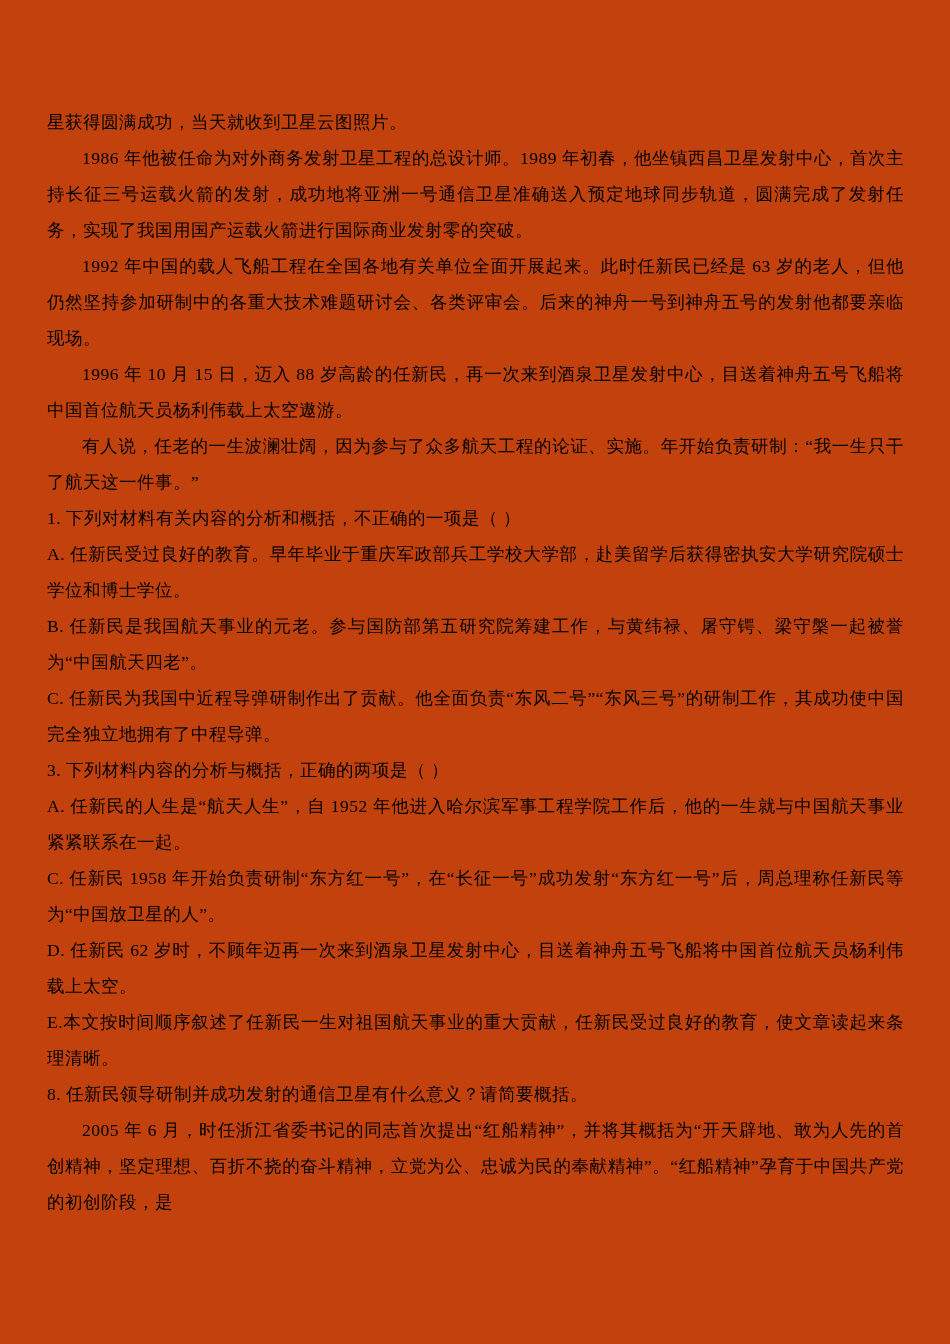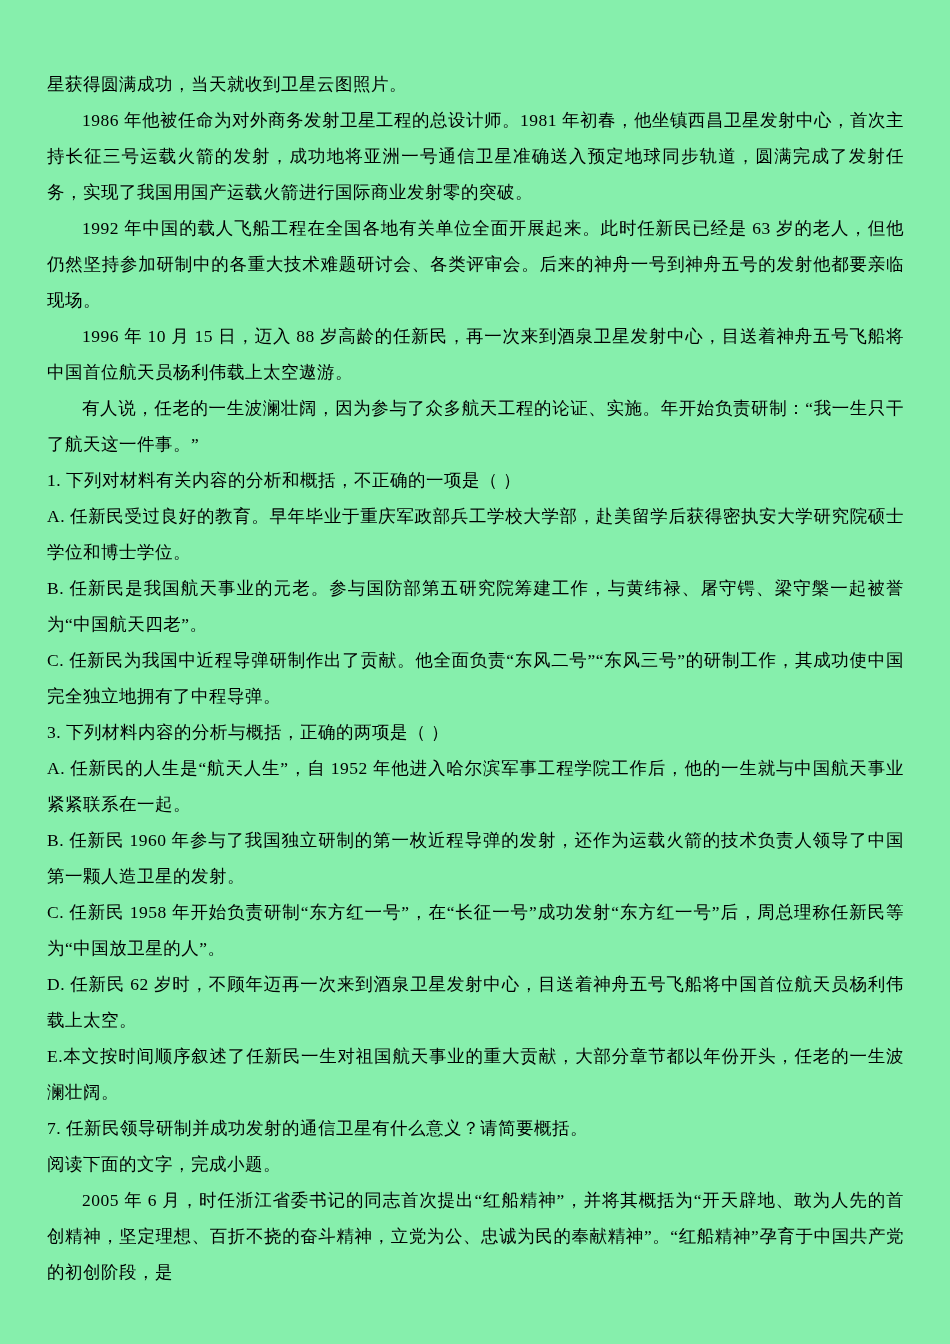--- a/index.html
+++ b/index.html
@@ -11,22 +11,22 @@
     width: 950px;
     height: 1344px;
     overflow: hidden;
     color: #000000;
     font-family: "Liberation Serif", "DejaVu Serif", serif;
   }
   .page {
     box-sizing: border-box;
     width: 950px;
     height: 1344px;
-    padding: 66px 46px 40px 47px;
-    background: #86efac;
+    padding: 104px 46px 40px 47px;
+    background: #c2410c;
   }
   .doc {
     font-size: 17.5px;
     line-height: 36px;
     text-align: justify;
     letter-spacing: 0.5px;
   }
   p.blk {
     margin: 0;
     padding: 0;
@@ -34,31 +34,29 @@
   p.ind {
     text-indent: 2em;
   }
 </style>
 </head>
 <body>
 
 <div class="page">
   <div class="doc">
     <p class="blk">星获得圆满成功，当天就收到卫星云图照片。</p>
-    <p class="blk ind">1986 年他被任命为对外商务发射卫星工程的总设计师。1981 年初春，他坐镇西昌卫星发射中心，首次主持长征三号运载火箭的发射，成功地将亚洲一号通信卫星准确送入预定地球同步轨道，圆满完成了发射任务，实现了我国用国产运载火箭进行国际商业发射零的突破。</p>
+    <p class="blk ind">1986 年他被任命为对外商务发射卫星工程的总设计师。1989 年初春，他坐镇西昌卫星发射中心，首次主持长征三号运载火箭的发射，成功地将亚洲一号通信卫星准确送入预定地球同步轨道，圆满完成了发射任务，实现了我国用国产运载火箭进行国际商业发射零的突破。</p>
     <p class="blk ind">1992 年中国的载人飞船工程在全国各地有关单位全面开展起来。此时任新民已经是 63 岁的老人，但他仍然坚持参加研制中的各重大技术难题研讨会、各类评审会。后来的神舟一号到神舟五号的发射他都要亲临现场。</p>
     <p class="blk ind">1996 年 10 月 15 日，迈入 88 岁高龄的任新民，再一次来到酒泉卫星发射中心，目送着神舟五号飞船将中国首位航天员杨利伟载上太空遨游。</p>
     <p class="blk ind">有人说，任老的一生波澜壮阔，因为参与了众多航天工程的论证、实施。年开始负责研制：“我一生只干了航天这一件事。”</p>
     <p class="blk">1. 下列对材料有关内容的分析和概括，不正确的一项是（    ）</p>
     <p class="blk">A. 任新民受过良好的教育。早年毕业于重庆军政部兵工学校大学部，赴美留学后获得密执安大学研究院硕士学位和博士学位。</p>
     <p class="blk">B. 任新民是我国航天事业的元老。参与国防部第五研究院筹建工作，与黄纬禄、屠守锷、梁守槃一起被誉为“中国航天四老”。</p>
     <p class="blk">C. 任新民为我国中近程导弹研制作出了贡献。他全面负责“东风二号”“东风三号”的研制工作，其成功使中国完全独立地拥有了中程导弹。</p>
     <p class="blk">3. 下列材料内容的分析与概括，正确的两项是（    ）</p>
     <p class="blk">A. 任新民的人生是“航天人生”，自 1952 年他进入哈尔滨军事工程学院工作后，他的一生就与中国航天事业紧紧联系在一起。</p>
-    <p class="blk">B. 任新民 1960 年参与了我国独立研制的第一枚近程导弹的发射，还作为运载火箭的技术负责人领导了中国第一颗人造卫星的发射。</p>
     <p class="blk">C. 任新民 1958 年开始负责研制“东方红一号”，在“长征一号”成功发射“东方红一号”后，周总理称任新民等为“中国放卫星的人”。</p>
     <p class="blk">D. 任新民 62 岁时，不顾年迈再一次来到酒泉卫星发射中心，目送着神舟五号飞船将中国首位航天员杨利伟载上太空。</p>
-    <p class="blk">E.本文按时间顺序叙述了任新民一生对祖国航天事业的重大贡献，大部分章节都以年份开头，任老的一生波澜壮阔。</p>
-    <p class="blk">7. 任新民领导研制并成功发射的通信卫星有什么意义？请简要概括。</p>
-    <p class="blk">阅读下面的文字，完成小题。</p>
+    <p class="blk">E.本文按时间顺序叙述了任新民一生对祖国航天事业的重大贡献，任新民受过良好的教育，使文章读起来条理清晰。</p>
+    <p class="blk">8. 任新民领导研制并成功发射的通信卫星有什么意义？请简要概括。</p>
     <p class="blk ind">2005 年 6 月，时任浙江省委书记的同志首次提出“红船精神”，并将其概括为“开天辟地、敢为人先的首创精神，坚定理想、百折不挠的奋斗精神，立党为公、忠诚为民的奉献精神”。“红船精神”孕育于中国共产党的初创阶段，是</p>
   </div>
 </div>
 
 </body></html>

